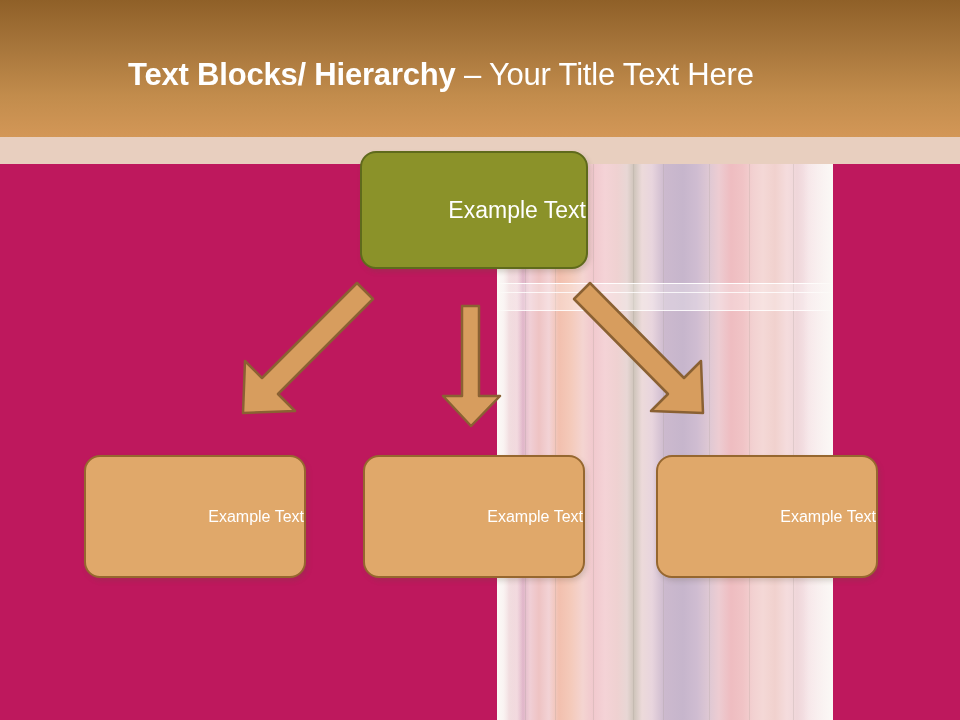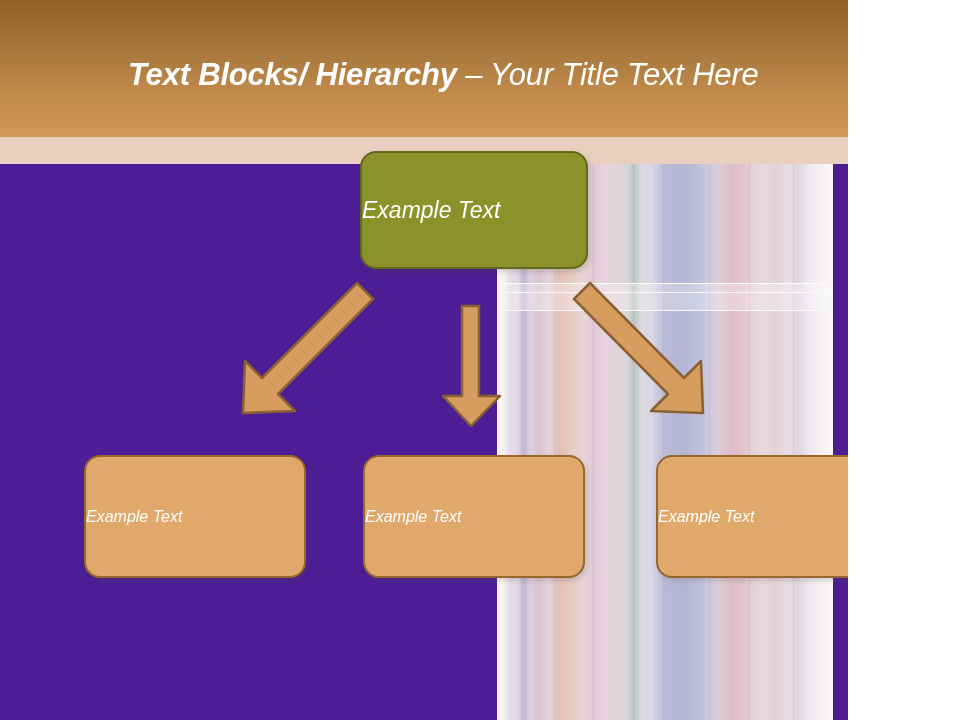--- a/index.html
+++ b/index.html
@@ -5,25 +5,24 @@
   html, body {
     margin: 0;
     padding: 0;
     background: #ffffff;
   }
   body {
     font-family: "Liberation Sans", sans-serif;
   }
   #slide {
     position: relative;
-    width: 848px;
+    width: 960px;
     height: 720px;
     overflow: hidden;
-    background: #4c1d95;
-    font-style: italic;
+    background: #be185d;
   }
 
   
   .bg-photo {
     position: absolute;
     left: 497px;
     top: 0px;
     width: 336px;
     height: 720px;
     overflow: hidden;
@@ -140,21 +139,21 @@
   }
   .slide-title .t-bold { font-weight: bold; }
   .slide-title .t-light { font-weight: normal; }
 
   
   .node {
     position: absolute;
     box-sizing: border-box;
     display: flex;
     align-items: center;
-    justify-content: flex-start;
+    justify-content: flex-end;
     color: #ffffff;
     text-align: center;
     border-radius: 16px;
   }
   .node-top {
     left: 360px;
     top: 151px;
     width: 228px;
     height: 118px;
     background: #8b9229;

